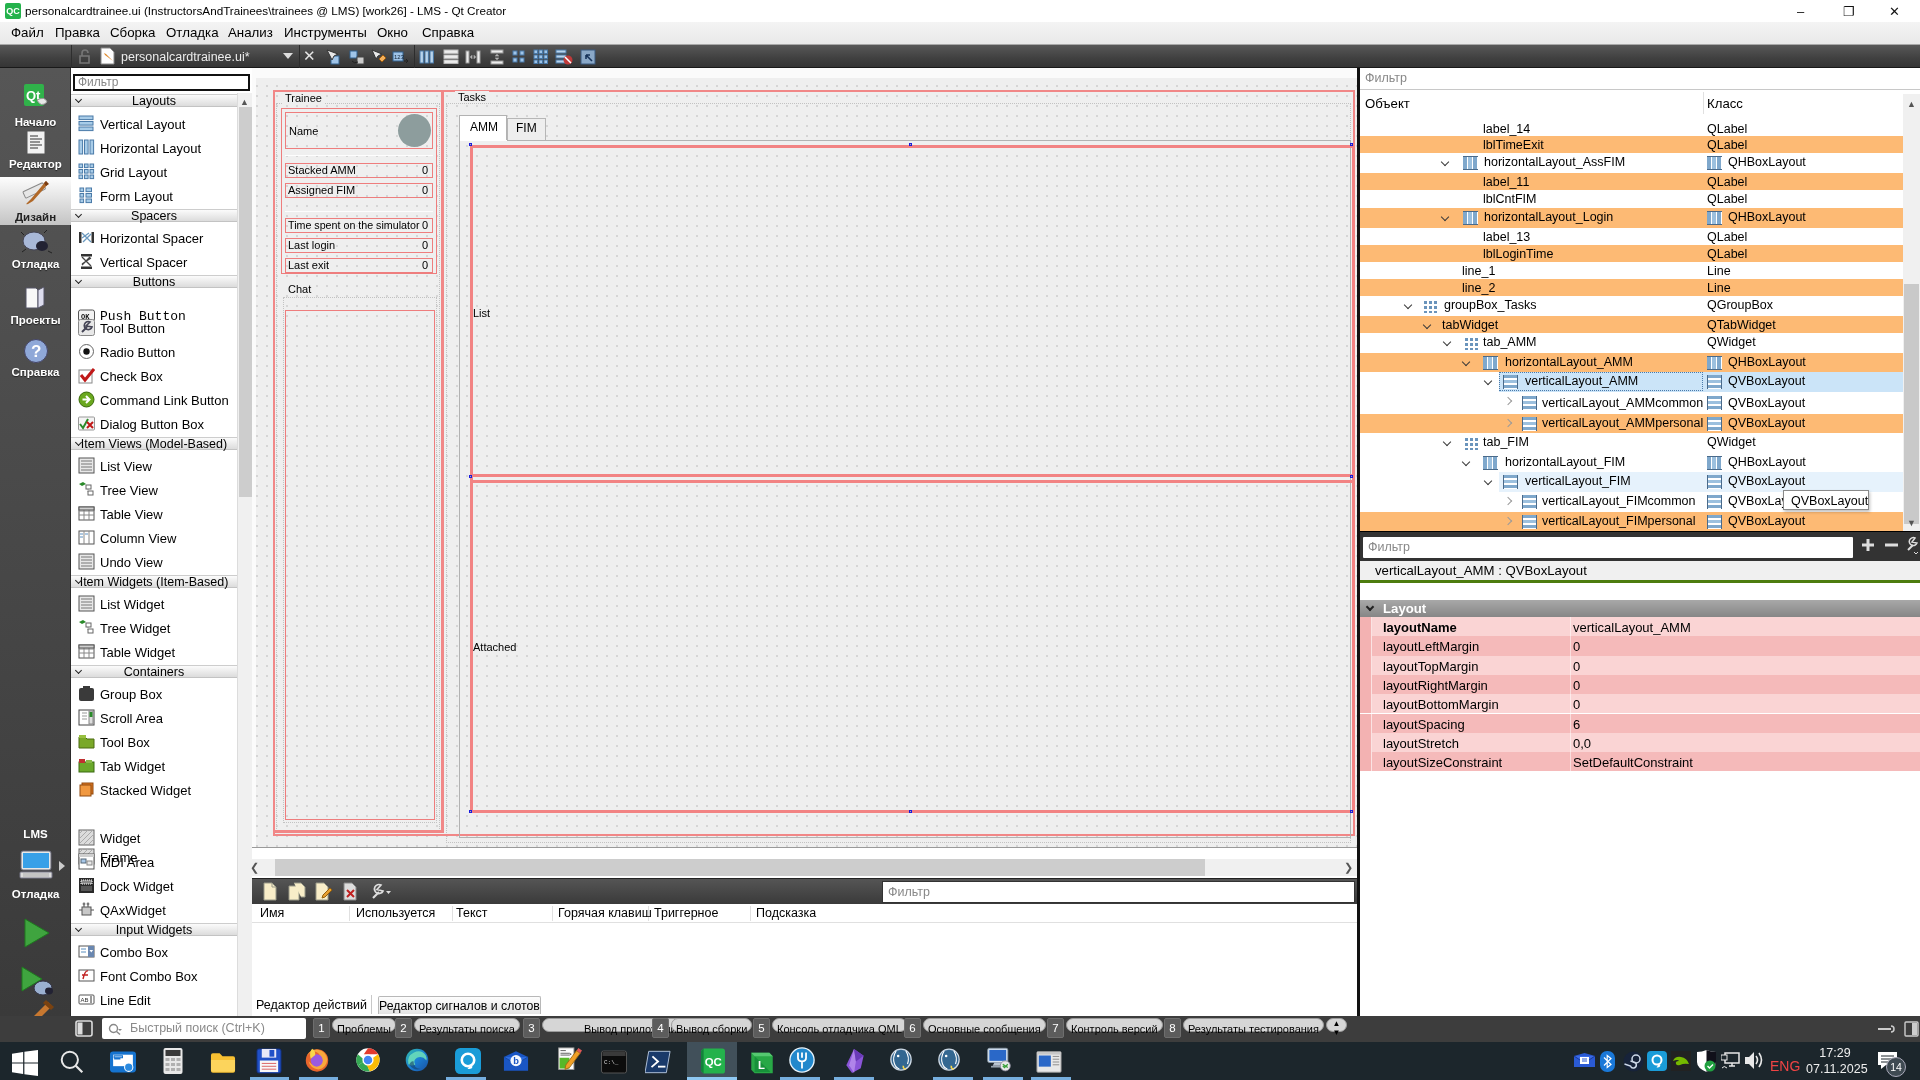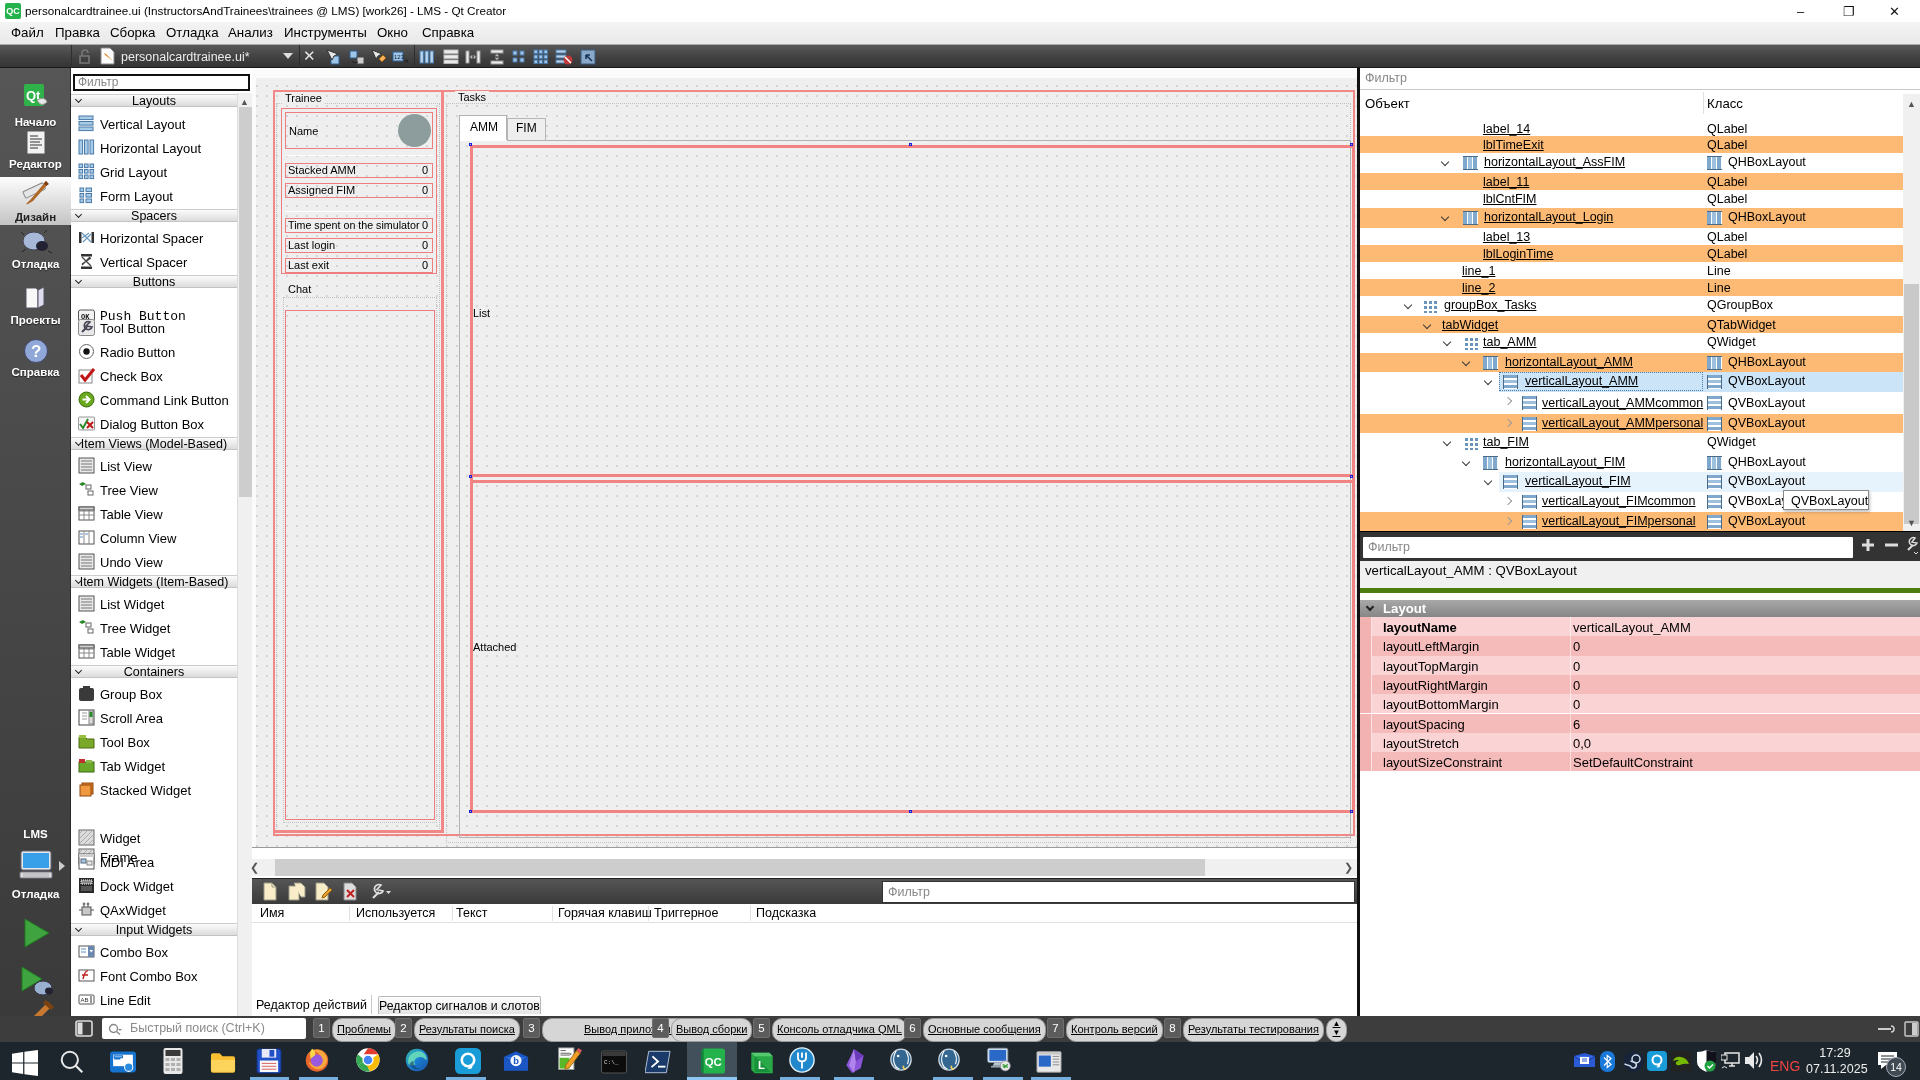--- a/index.html
+++ b/index.html
@@ -59,53 +59,53 @@
 #acthead span { position:absolute; top:2px; }
 #actbody { left:252px; top:923px; width:1105px; height:72px; background:#fff; }
 #btabs { left:252px; top:995px; width:1105px; height:19px; background:#fff; font-size:12.5px; color:#000; }
 
 
 #rsplit { left:1357px; top:68px; width:3px; height:948px; background:#111; }
 #rpanel { left:1360px; top:68px; width:560px; height:945px; background:#fff; }
 #ofilter { left:0px; top:0px; width:560px; height:22px; background:#fff; border-bottom:1px solid #c8c8c8; font-size:12.5px; color:#888; padding:3px 0 0 5px; }
 #ohead { left:0; top:22px; width:560px; height:26px; background:#fff; font-size:13.2px; color:#000; }
 .trow { position:absolute; left:0; width:543px; font-size:12.5px; color:#000; white-space:nowrap; }
-.trow .nm { position:absolute;text-decoration:underline; }
+.trow .nm { position:absolute; }
 .trow .cl { position:absolute; left:347px; }
 #otscroll { left:543px; top:26px; width:17px; height:437px; background:#f0f0f0; }
 #otthumb { left:1px; top:190px; width:15px; height:240px; background:#c9c9c9; }
 .trow .nm, .trow .cl { top:2px; }
 .trow.zb { background:#fdba74;padding-left:46px; }
 .chv { position:absolute; top:6px; width:8px; height:8px; }
 .chv::before { content:""; position:absolute; left:0; top:0; width:5px; height:5px; border-right:1.8px solid #3a3a3a; border-bottom:1.8px solid #3a3a3a; transform:rotate(45deg); }
 .arr { position:absolute; top:5px; width:8px; height:8px; }
 .arr::before { content:""; position:absolute; left:0; top:1px; width:5px; height:5px; border-right:1.6px solid #9a9a9a; border-top:1.6px solid #9a9a9a; transform:rotate(45deg); }
 .hic, .vic, .gic { position:absolute; top:3px; width:15px; height:14px; }
 .hic { background:linear-gradient(90deg,#7fa8cc 0 3.6px,#fff 3.6px 5.2px,#9cc0de 5.2px 8.8px,#fff 8.8px 10.4px,#7fa8cc 10.4px 14px,#fff 14px); border-top:1px solid #4a6a8a; border-bottom:1px solid #4a6a8a; }
 .vic { background:linear-gradient(#7fa8cc 0 3.4px,#fff 3.4px 4.8px,#9cc0de 4.8px 8.2px,#fff 8.2px 9.6px,#7fa8cc 9.6px 13px,#fff 13px); border-left:1px solid #4a6a8a; border-right:1px solid #4a6a8a; }
 .gic { background-image:radial-gradient(circle, #6a94bc 1.8px, transparent 2px); background-size:5px 5px; background-position:1px 1px; }
 .prow .strip { position:absolute; left:0; top:0; width:12px; height:100%; background:#f3b2b2; border-right:1px solid #fbe3e3; }
 .prow::after { content:""; position:absolute; left:210px; top:0; width:1px; height:100%; background:rgba(255,255,255,0.5); }
 
 #pfilterbar { left:0; top:463px; width:560px; height:30px; background:#333; border-top:1px solid #000; }
 #pfilter { position:absolute; left:3px; top:5px; width:490px; height:21px; background:#fff; border-radius:1px; font-size:12.5px; color:#888; padding:3px 0 0 5px; }
-#pobj { left:0; top:493px; width:560px; height:32px; background:#f0f0f0; font-size:13.2px; color:#000; padding:2px 0 0 5px; border-bottom:5px solid #4d7c0f; }
+#pobj { left:0; top:493px; width:560px; height:22px; background:#f0f0f0; font-size:13.2px; color:#000; padding:2px 0 0 15px; border-bottom:3px solid #4d7c0f; }
 #phead { left:0; top:511px; width:560px; height:21px; background:#fff; font-size:13.2px; color:#000; border-bottom:1px solid #e6e6e6; }
 #playout { left:0; top:532px; width:560px; height:17px; background:linear-gradient(#a8a8a8,#868686); color:#fff; font-weight:bold; font-size:13.2px; padding:1px 0 0 23px; }
 .prow { position:absolute; left:0; width:560px; height:19.3px; font-size:13px; color:#000; }
 .prow .pn { position:absolute; left:23px; top:3px; }
 .prow .pv { position:absolute; left:213px; top:3px; }
 .pd { background:#f5baba; }
 .pl { background:#fad4d4; }
 
 
 #statusbar { left:0; top:1016px; width:1920px; height:26px; background:#3d3d3d; }
 #qsearch { position:absolute; left:102px; top:2px; width:204px; height:21px; background:#fff; border-radius:2px; font-size:12.5px; color:#8a8a8a; padding:3px 0 0 28px; }
 .numbtn { position:absolute; top:2px; height:20px; background:#5c5c5c; border:1px solid #6e6e6e; border-radius:2px; color:#fff; font-size:11.5px; text-align:center; width:17px; padding-top:3px; }
-.panelbtn { position:absolute; top:2px; height:24px; background:#d6d6d6; border:1px solid #9b9b9b; border-radius:10px; color:#000; font-size:11px; padding:3.5px 4px 0 4px;text-decoration:underline; }
+.panelbtn { position:absolute; top:2px; height:14px; background:#d6d6d6; border:1px solid #9b9b9b; border-radius:10px; color:#000; font-size:11px; padding:3.5px 4px 0 4px; }
 
 
 #taskbar { left:0; top:1042px; width:1920px; height:38px; background:#1c262c; }
 .tico { position:absolute; top:5px; width:26px; height:26px; }
 .uline { position:absolute; top:35px; height:3px; background:#76aede; }
 </style>
 </head>
 <body>
 
 <div class="abs" id="titlebar">

